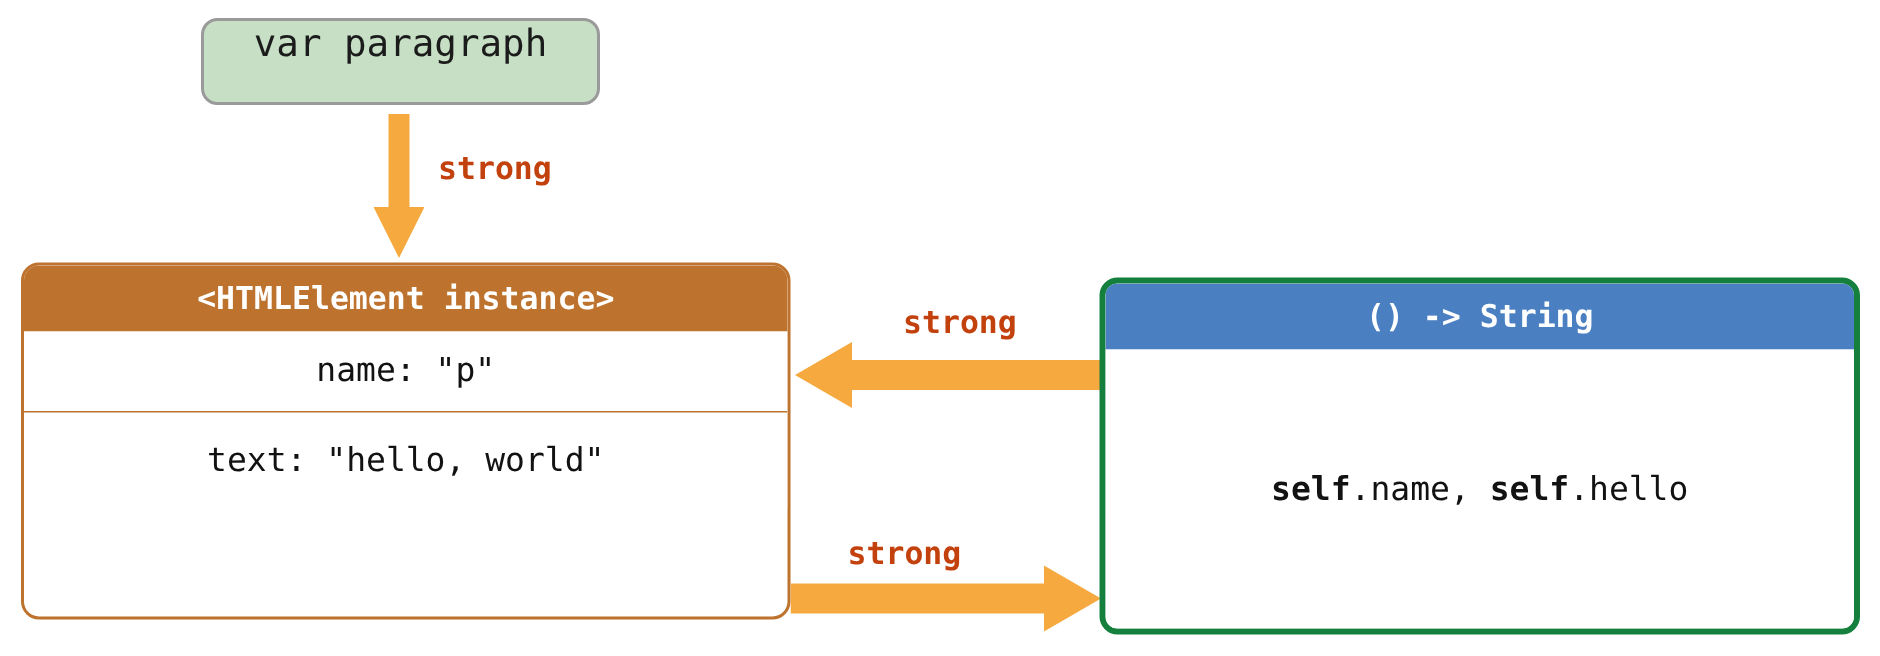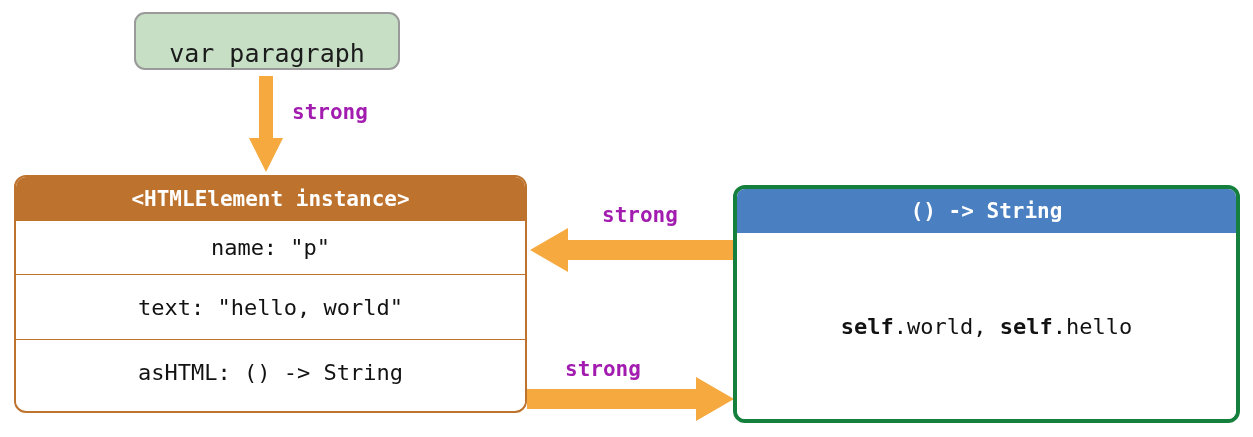--- a/index.html
+++ b/index.html
@@ -23,21 +23,21 @@
     position: absolute;
     left: 134px;
     top: 12px;
     width: 266px;
     height: 58px;
     background: #c6dfc5;
     border: 2px solid #9a9a9a;
     border-radius: 11px;
     box-sizing: border-box;
     display: flex;
-    align-items: flex-end;
+    align-items: flex-start;
     justify-content: center;
   }
   .var-box .label {
     font-family: "DejaVu Sans Mono", monospace;
     font-size: 25px;
     color: #1b1b1b;
     letter-spacing: 0px;
     white-space: nowrap;
   }
 
@@ -115,21 +115,21 @@
 
   
   .arrow { position: absolute; }
   .arrow svg { display: block; }
 
   .arrow-label {
     position: absolute;
     font-family: "DejaVu Sans Mono", monospace;
     font-weight: bold;
     font-size: 21px;
-    color: #a21caf;
+    color: #c2410c;
     white-space: nowrap;
   }
 
   #arrow-down   { left: 249px; top: 76px; }
   #label-down   { left: 292px; top: 100px; }
 
   #arrow-left   { left: 530px; top: 228px; }
   #label-left   { left: 602px; top: 203px; }
 
   #arrow-right  { left: 527px; top: 377px; }
@@ -148,37 +148,36 @@
     <svg width="34" height="96" viewBox="0 0 34 96" xmlns="http://www.w3.org/2000/svg">
       <polygon points="10,0 24,0 24,62 34,62 17,96 0,62 10,62" fill="#f5a93f"></polygon>
     </svg>
   </div>
   <span class="arrow-label" id="label-down">strong</span>
 
   <div class="obj-box" id="instance-box">
     <div class="hdr">&lt;HTMLElement instance&gt;</div>
     <div class="row first">name: "p"</div>
     <div class="row">text: "hello, world"</div>
-    <div class="row">asHTML: () -&gt; String</div>
   </div>
 
   <div class="arrow" id="arrow-left">
     <svg width="206" height="44" viewBox="0 0 206 44" xmlns="http://www.w3.org/2000/svg">
       <polygon points="0,22 38,0 38,12 206,12 206,32 38,32 38,44" fill="#f5a93f"></polygon>
     </svg>
   </div>
   <span class="arrow-label" id="label-left">strong</span>
 
   <div class="arrow" id="arrow-right">
     <svg width="207" height="44" viewBox="0 0 207 44" xmlns="http://www.w3.org/2000/svg">
       <polygon points="207,22 169,0 169,12 0,12 0,32 169,32 169,44" fill="#f5a93f"></polygon>
     </svg>
   </div>
   <span class="arrow-label" id="label-right">strong</span>
 
   <div class="obj-box" id="closure-box">
     <div class="hdr">() -&gt; String</div>
     <div class="body">
-      <span><b>self</b><span>.world, </span><b>self</b><span>.hello</span></span>
+      <span><b>self</b><span>.name, </span><b>self</b><span>.hello</span></span>
     </div>
   </div>
 
 </div>
 
 </body></html>

